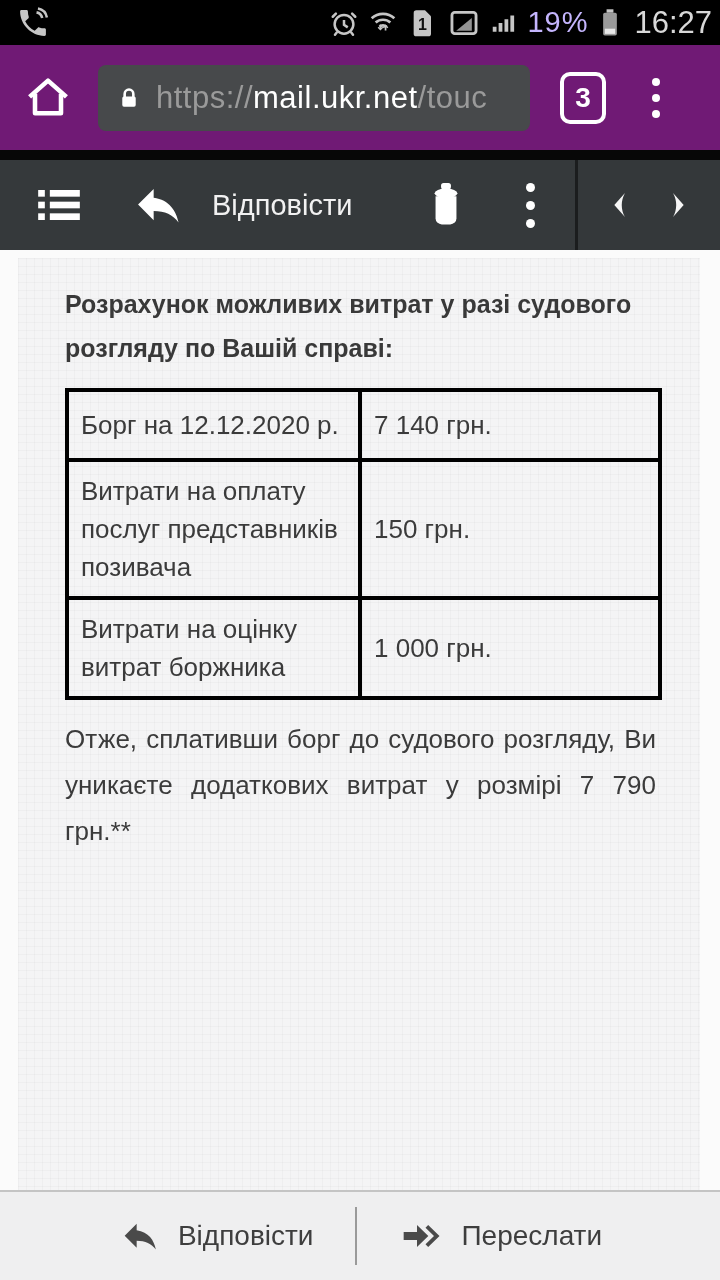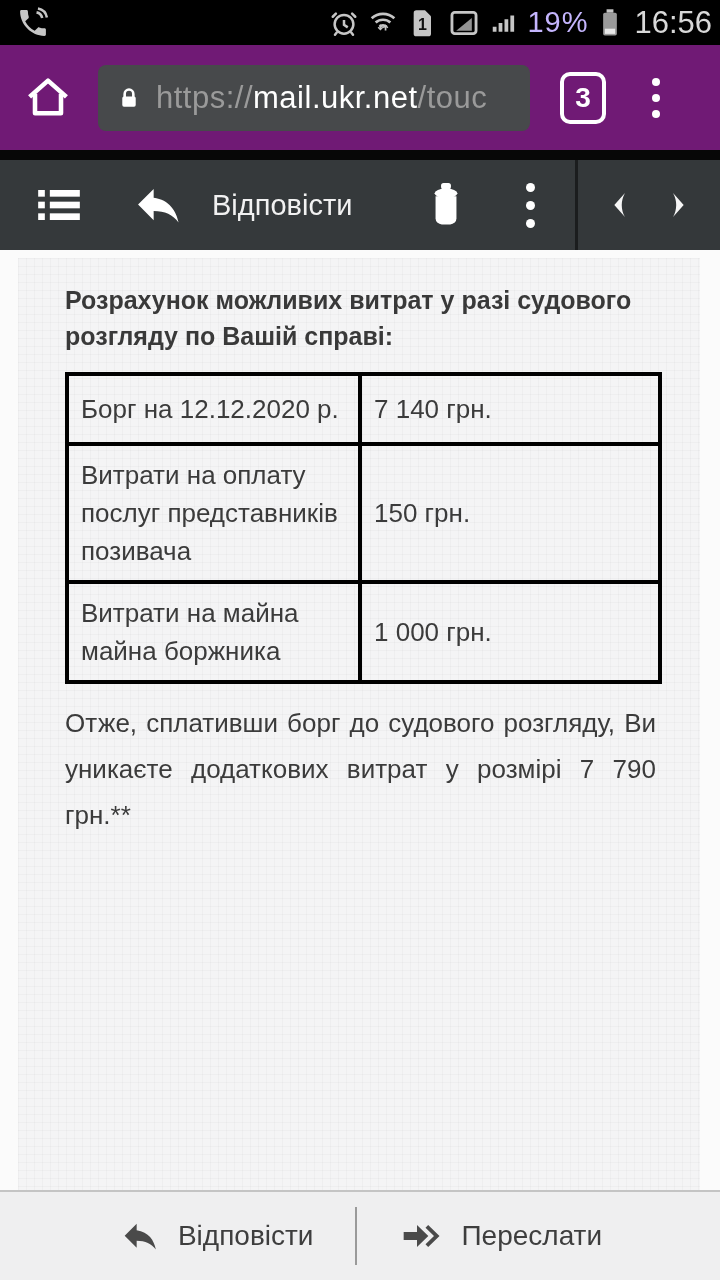--- a/index.html
+++ b/index.html
@@ -39,21 +39,21 @@
   .tb-divider { width:3px; background:#1b1d1e; }
   .tb-nav { width:142px; background:#34383a; display:flex; align-items:center; justify-content:space-evenly; }
   .tb-nav .tb-icon { color:#f6f6f6; }
 
   
   .content { height:940px; background:#fbfbfb; padding:8px 20px 0 18px; }
   .page { height:932px; background-color:#f4f4f5; overflow:hidden;
           background-image:linear-gradient(rgba(0,0,0,0.022) 1px, transparent 1px),
                            linear-gradient(90deg, rgba(0,0,0,0.022) 1px, transparent 1px);
           background-size:8px 8px; padding:24px 44px 0 47px; }
-  .heading { font-weight:bold; font-size:25px; line-height:36px; color:#393939; margin-bottom:18px; }
+  .heading { font-weight:bold; font-size:25px; line-height:44px; color:#393939; margin-bottom:18px; }
   table.costs { border-collapse:collapse; width:593px; table-layout:fixed; }
   .costs col.c1 { width:293px; } .costs col.c2 { width:300px; }
   .costs td { border:4px solid #000; font-size:26px; color:#3b3b3b; line-height:38px;
               padding:10px 8px 10px 12px; vertical-align:middle; }
   .costs tr.r1 { height:70px; } .costs tr.r2 { height:232px; } .costs tr.r3 { height:92px; }
   .costs tr.r4 { height:134px; } .costs tr.r5 { height:100px; }
   .conclusion { font-weight:bold; font-size:25px; color:#393939; margin-top:42px; }
   .paragraph { font-size:26px; line-height:46px; color:#3b3b3b; text-align:justify; margin-top:16px; }
 
   
@@ -108,21 +108,21 @@
           </svg>
       </span>
       <span class="sb-pct">19%</span>
       <span class="sb-ic">
         <svg width="28" height="32" viewBox="0 0 24 28">
             <rect x="9" y="2" width="6" height="3" fill="currentColor"></rect>
             <rect x="6" y="5" width="12" height="20" rx="1.5" fill="#9a9a9a"></rect>
             <rect x="7.5" y="19" width="9" height="4.5" fill="#e8e8e8"></rect>
           </svg>
       </span>
-      <span class="sb-time">16:56</span>
+      <span class="sb-time">16:27</span>
     </span>
   </div>
 
   <div class="browser-bar">
     <span class="home-btn">
       <svg width="52" height="52" viewBox="0 0 24 24" fill="none" stroke="currentColor" stroke-width="2.1" stroke-linejoin="round">
           <path d="M3.5 11.5 12 4l8.5 7.5"></path>
           <path d="M6 10v9h12v-9"></path>
         </svg>
     </span>
@@ -201,21 +201,21 @@
         <tbody>
             <tr class="r1">
           <td>Борг на 12.12.2020 р.</td>
           <td>7 140 грн.</td>
         </tr>
         <tr class="r4">
           <td>Витрати на оплату послуг представників позивача</td>
           <td>150 грн.</td>
         </tr>
         <tr class="r5">
-          <td>Витрати на майна майна боржника</td>
+          <td>Витрати на оцінку витрат боржника</td>
           <td>1 000 грн.</td>
         </tr>
       </tbody>
         </table>
 
       <div class="paragraph">Отже, сплативши борг до судового розгляду, Ви уникаєте додаткових витрат у розмірі 7 790 грн.**</div>
     </div>
   </div>
 
   <div class="bottom-bar">

